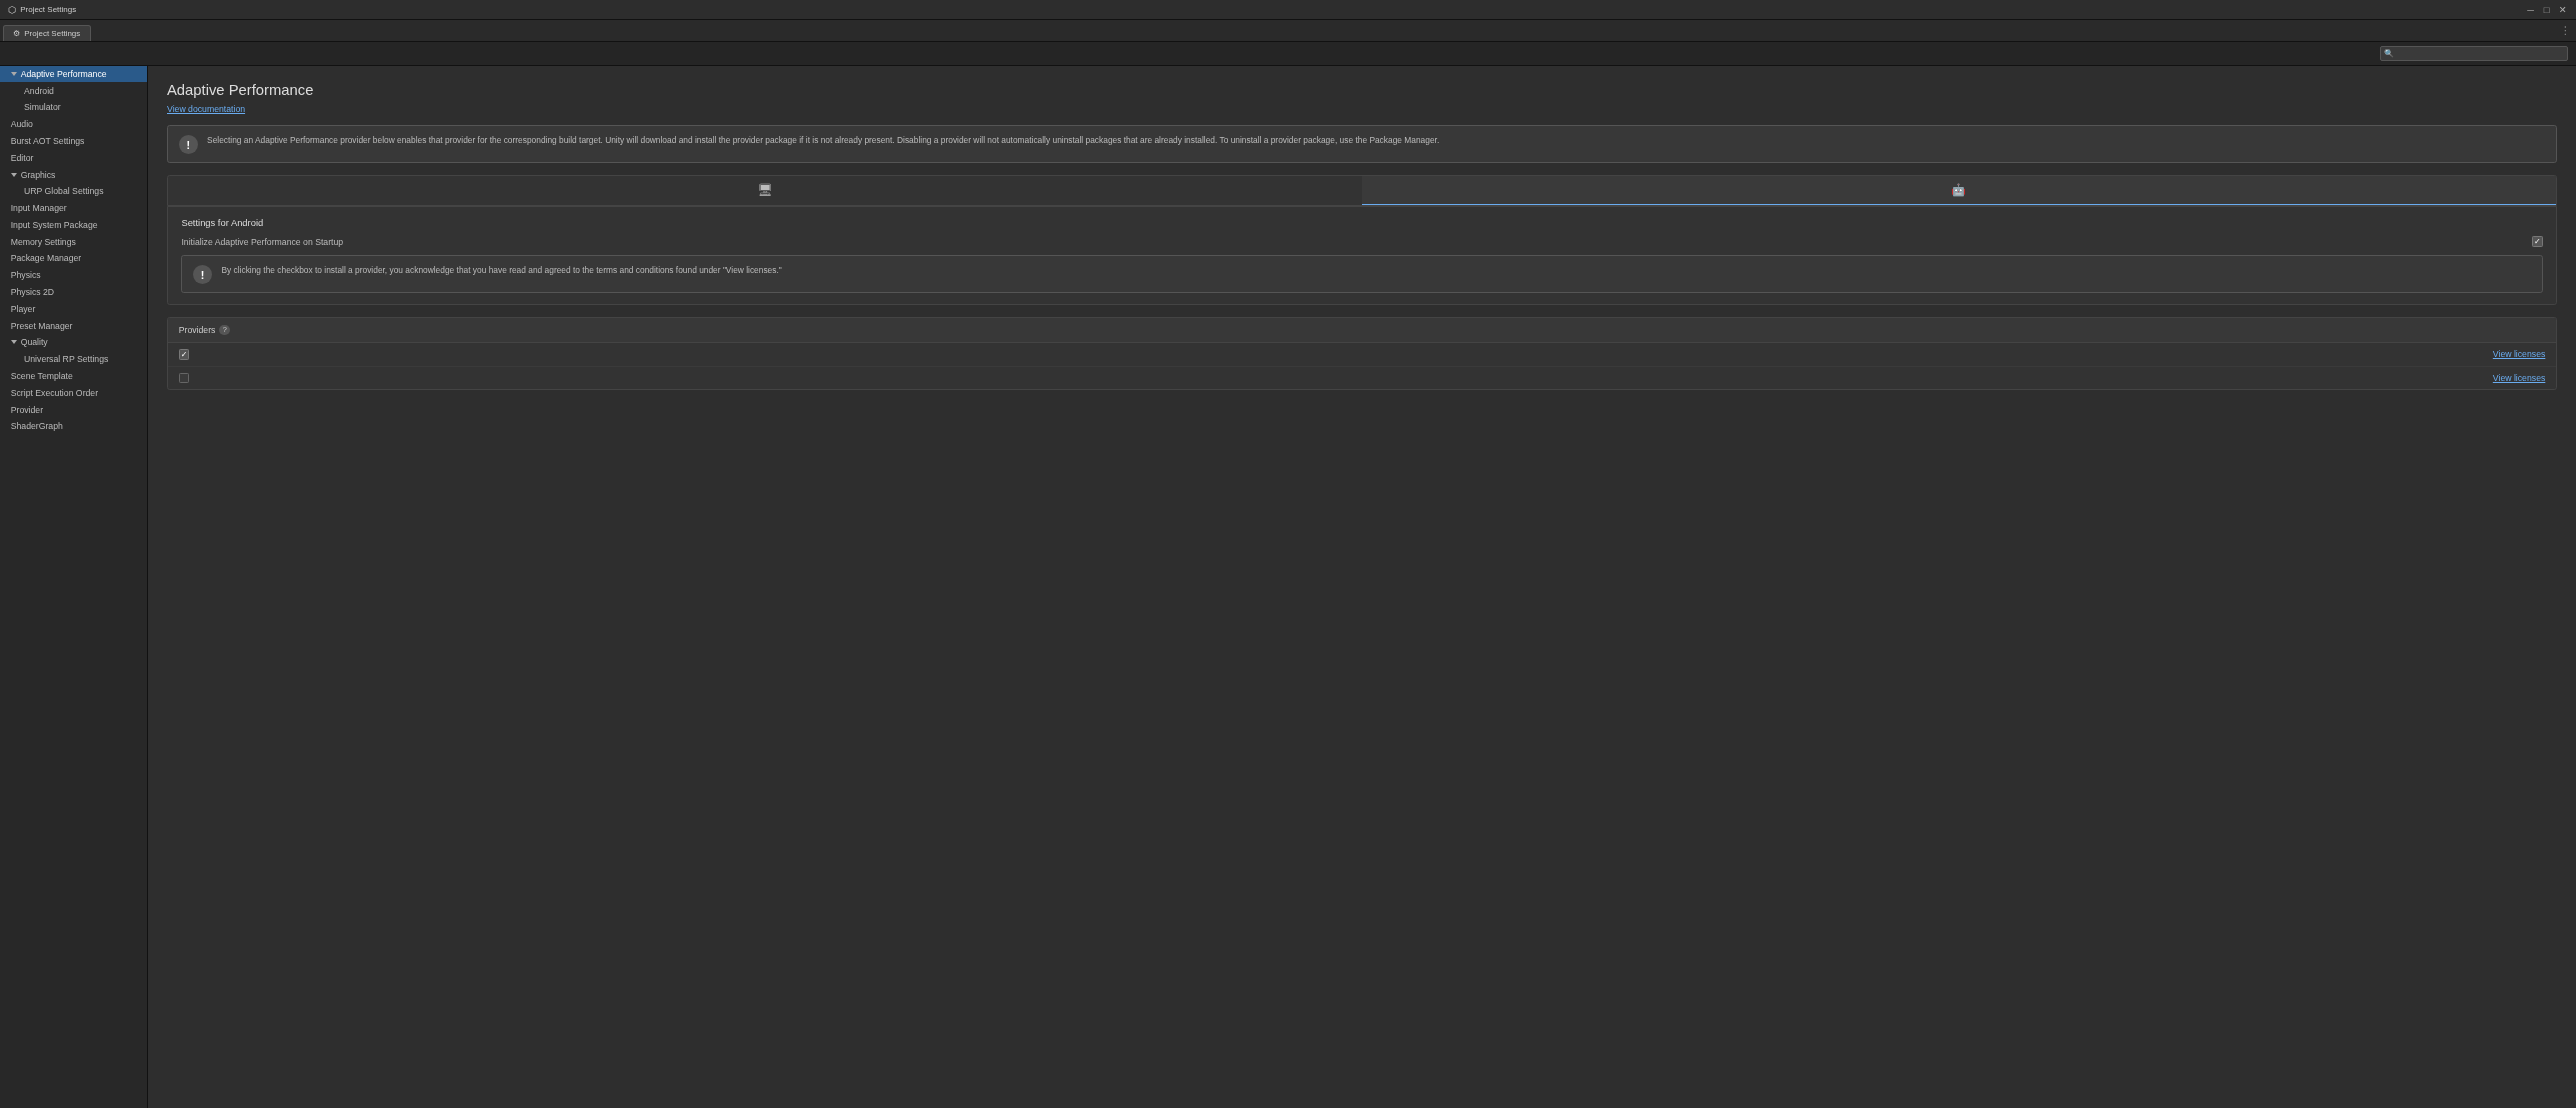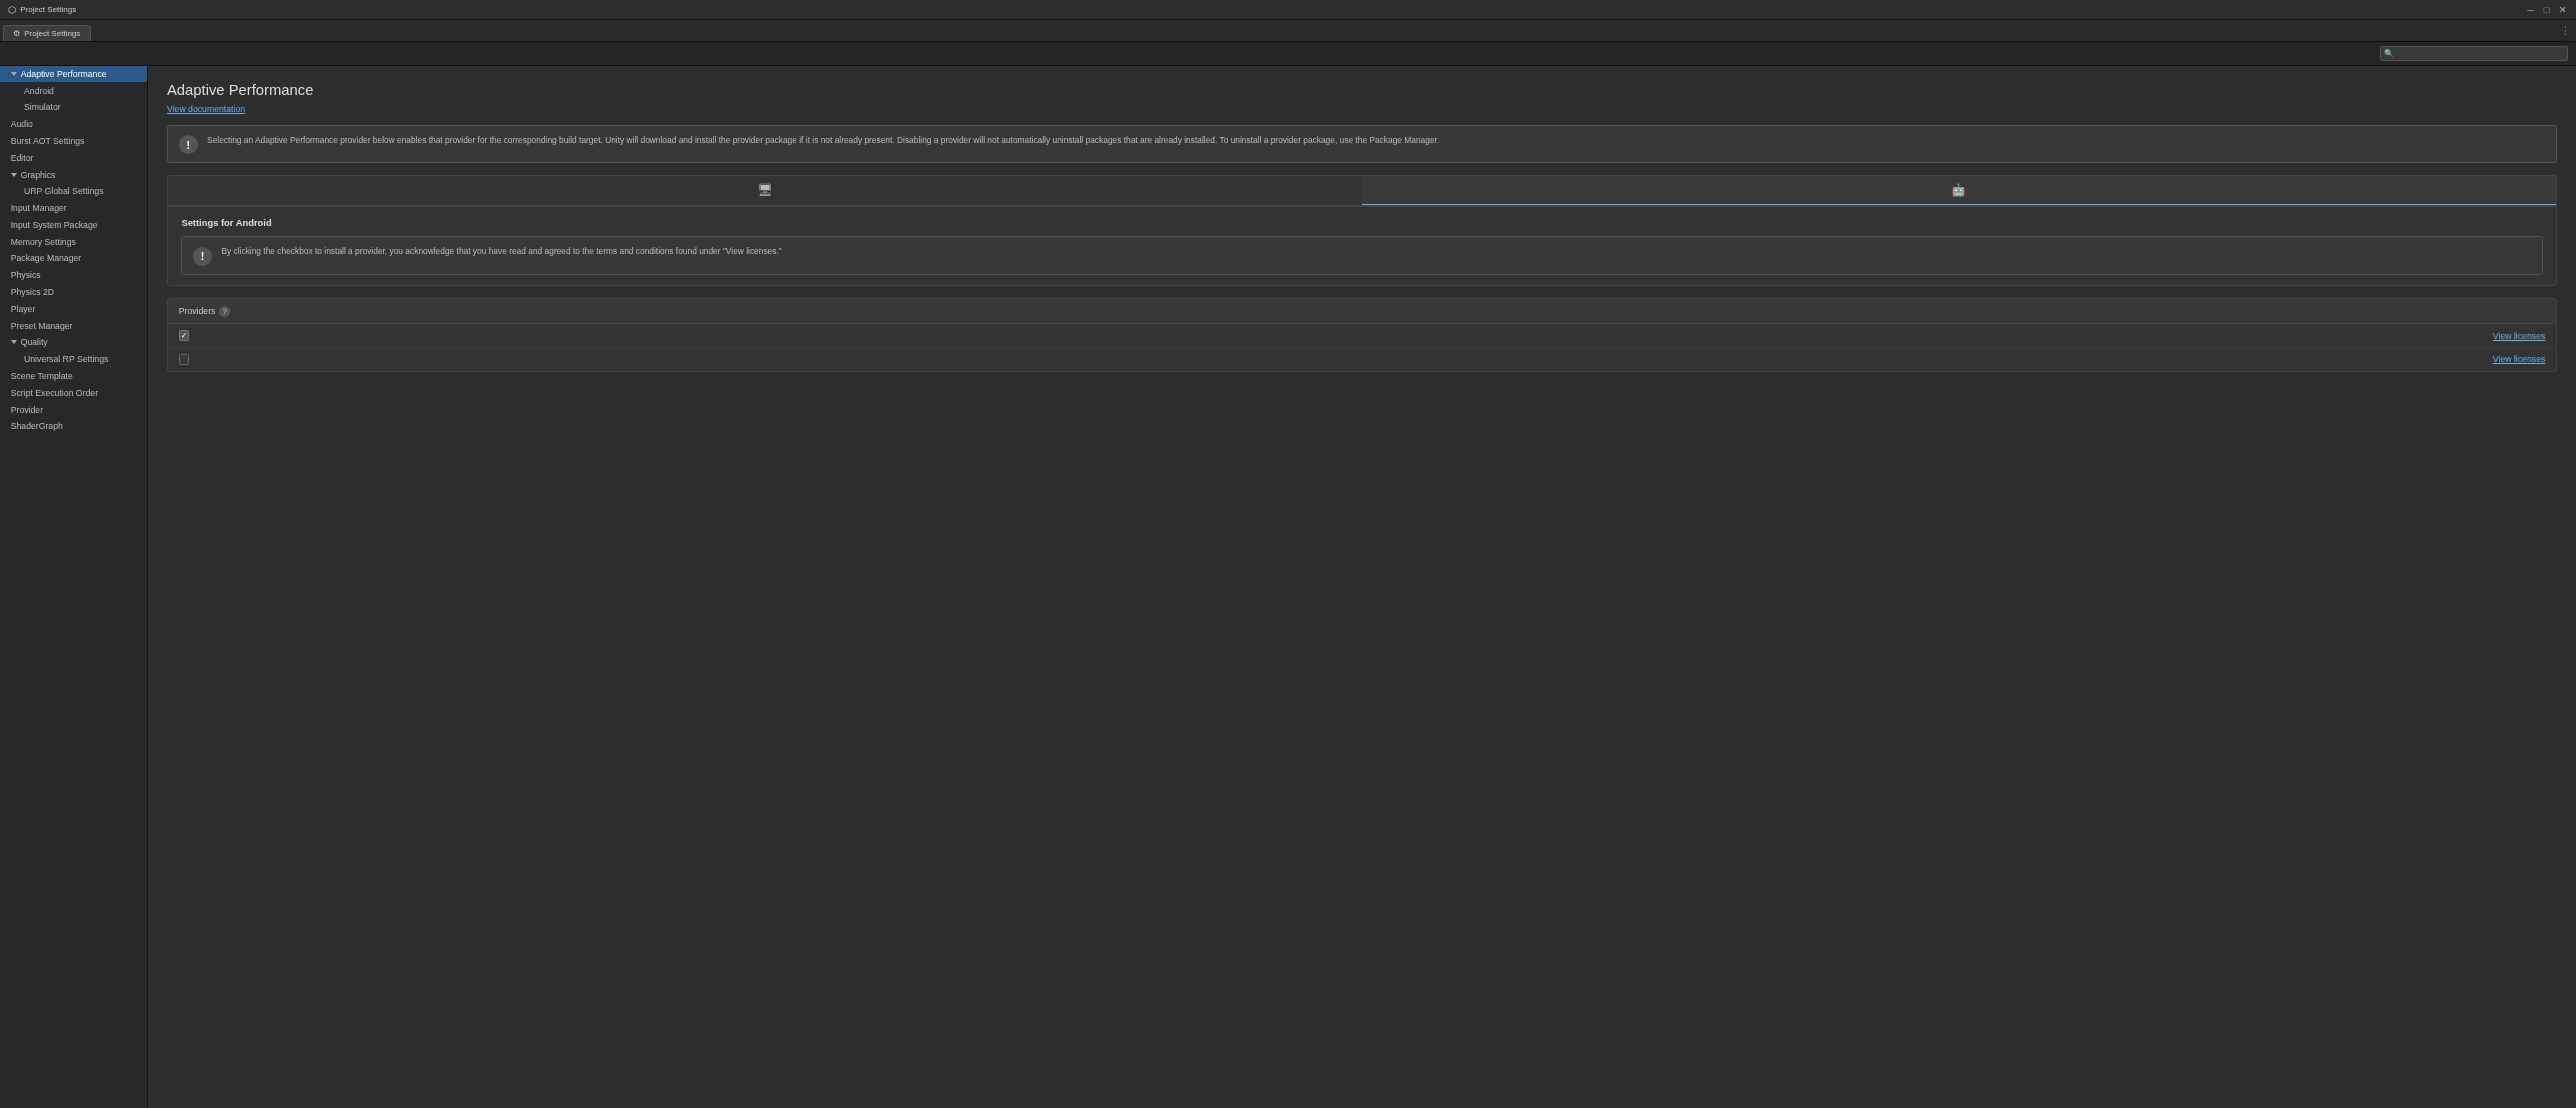--- a/index.html
+++ b/index.html
@@ -222,21 +222,21 @@
     
     .settings-section {
       background: #333;
       border: 0.7px solid #444;
       border-radius: 0 0 2.7px 2.7px;
       padding: 10.7px 13.4px;
       margin-bottom: 12px;
     }
     .settings-section-title {
       font-size: 9.4px;
-      font-weight: 700;
+      font-weight: 400;
       color: #ddd;
       margin-bottom: 8px;
     }
     .setting-row {
       display: flex;
       align-items: center;
       gap: 10.7px;
       margin-bottom: 5.4px;
     }
     .setting-label {
@@ -448,20 +448,24 @@
         <span class="platform-tab-icon">🖥</span>
       </div>
       <div class="platform-tab active">
         <span class="platform-tab-icon">🤖</span>
       </div>
     </div>
 
     
     <div class="settings-section">
       <div class="settings-section-title">Settings for Android</div>
+      <div class="setting-row">
+        <span class="setting-label">Initialize Adaptive Performance on Startup</span>
+        <div class="checkbox checked"></div>
+      </div>
 
       <div class="info-box" style="margin-top:8px; margin-bottom:0;">
         <div class="info-icon">!</div>
         <div class="info-text">By clicking the checkbox to install a provider, you acknowledge that you have read and agreed to the terms and conditions found under "View licenses."</div>
       </div>
     </div>
 
     
     <div class="providers-section">
       <div class="providers-header">

